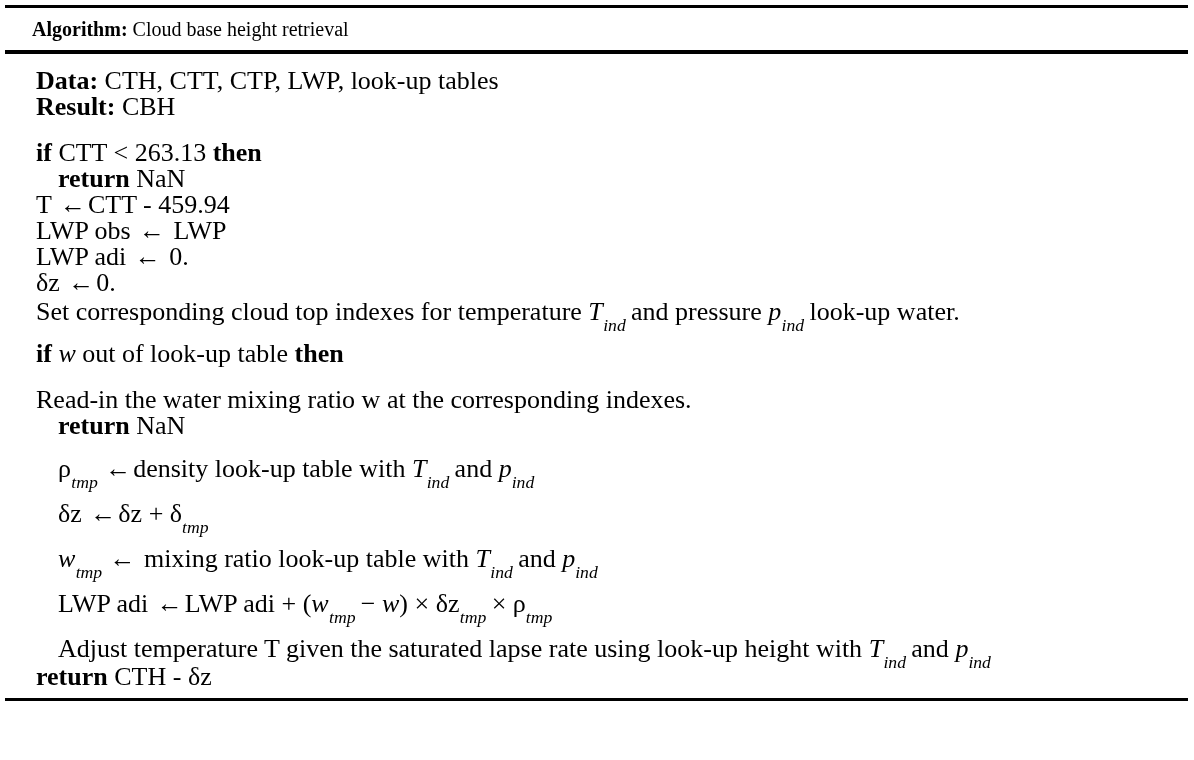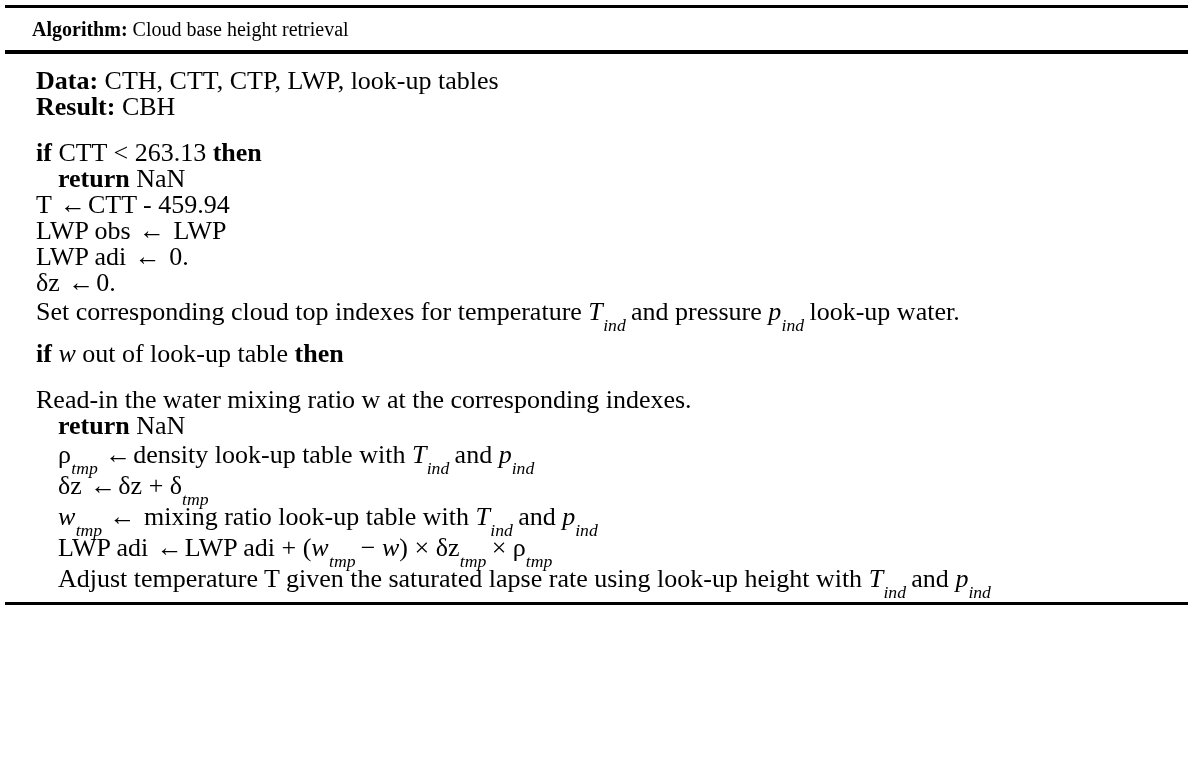--- a/index.html
+++ b/index.html
@@ -49,21 +49,21 @@
   .line {
     line-height: 26px;
     white-space: nowrap;
     padding: 0;
     margin: 0;
   }
   .line.gap-below { margin-bottom: 14px; }
   .line.gap-above { margin-top: 20px; }
   .line.tall { line-height: 31px; }
   .indent1 { padding-left: 22px; }
-  .indent-body { padding-left: 22px; }
+  .indent-body { padding-left: 22px; margin-top: 14px; }
   .kw { font-weight: bold; }
   .it { font-style: italic; }
   .sym { font-style: normal; }
   .arrow { font-family: "Liberation Serif", "DejaVu Serif", serif; }
   sub.low {
     font-style: italic;
     font-size: 0.68em;
     vertical-align: -0.62em;
     line-height: 0;
     padding-right: 0.30em;
@@ -190,18 +190,23 @@
       <span class="sym"><span>ρ</span><sub class="lowtight">tmp</sub></span>
     </div>
 
     <div class="line tall indent-body">
       <span>Adjust temperature T given the saturated lapse rate using look-up height with</span>
       <span class="it">T<sub class="low">ind</sub></span><span>and</span>
       <span class="it">p<sub class="lowtight">ind</sub></span>
     </div>
 
 
+    <div class="line">
+      <span class="kw">return</span>
+      <span>CTH -</span>
+      <span class="sym">δ</span><span>z</span>
+    </div>
 
   </div>
 
   <div class="rule-bottom"></div>
 
 </div>
 
 </body></html>

